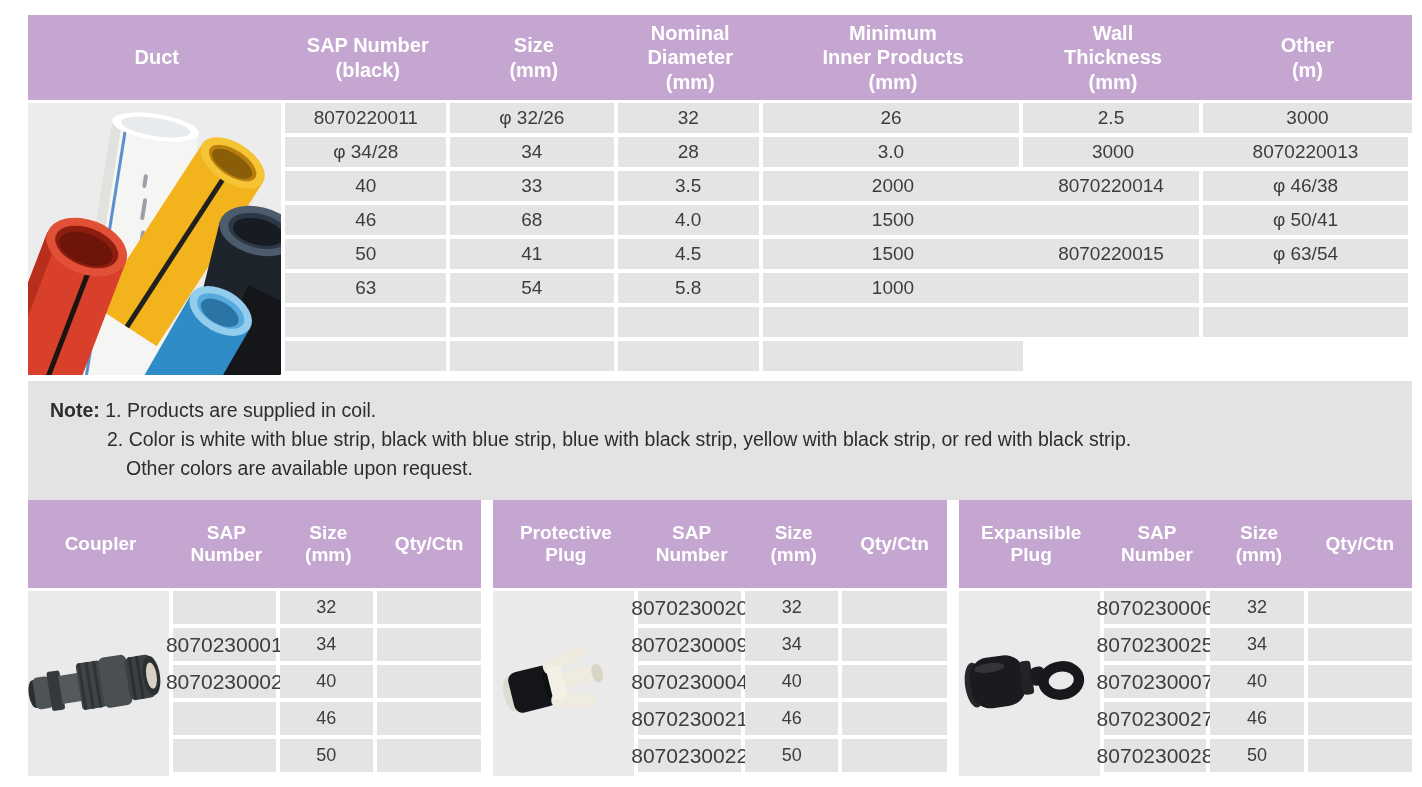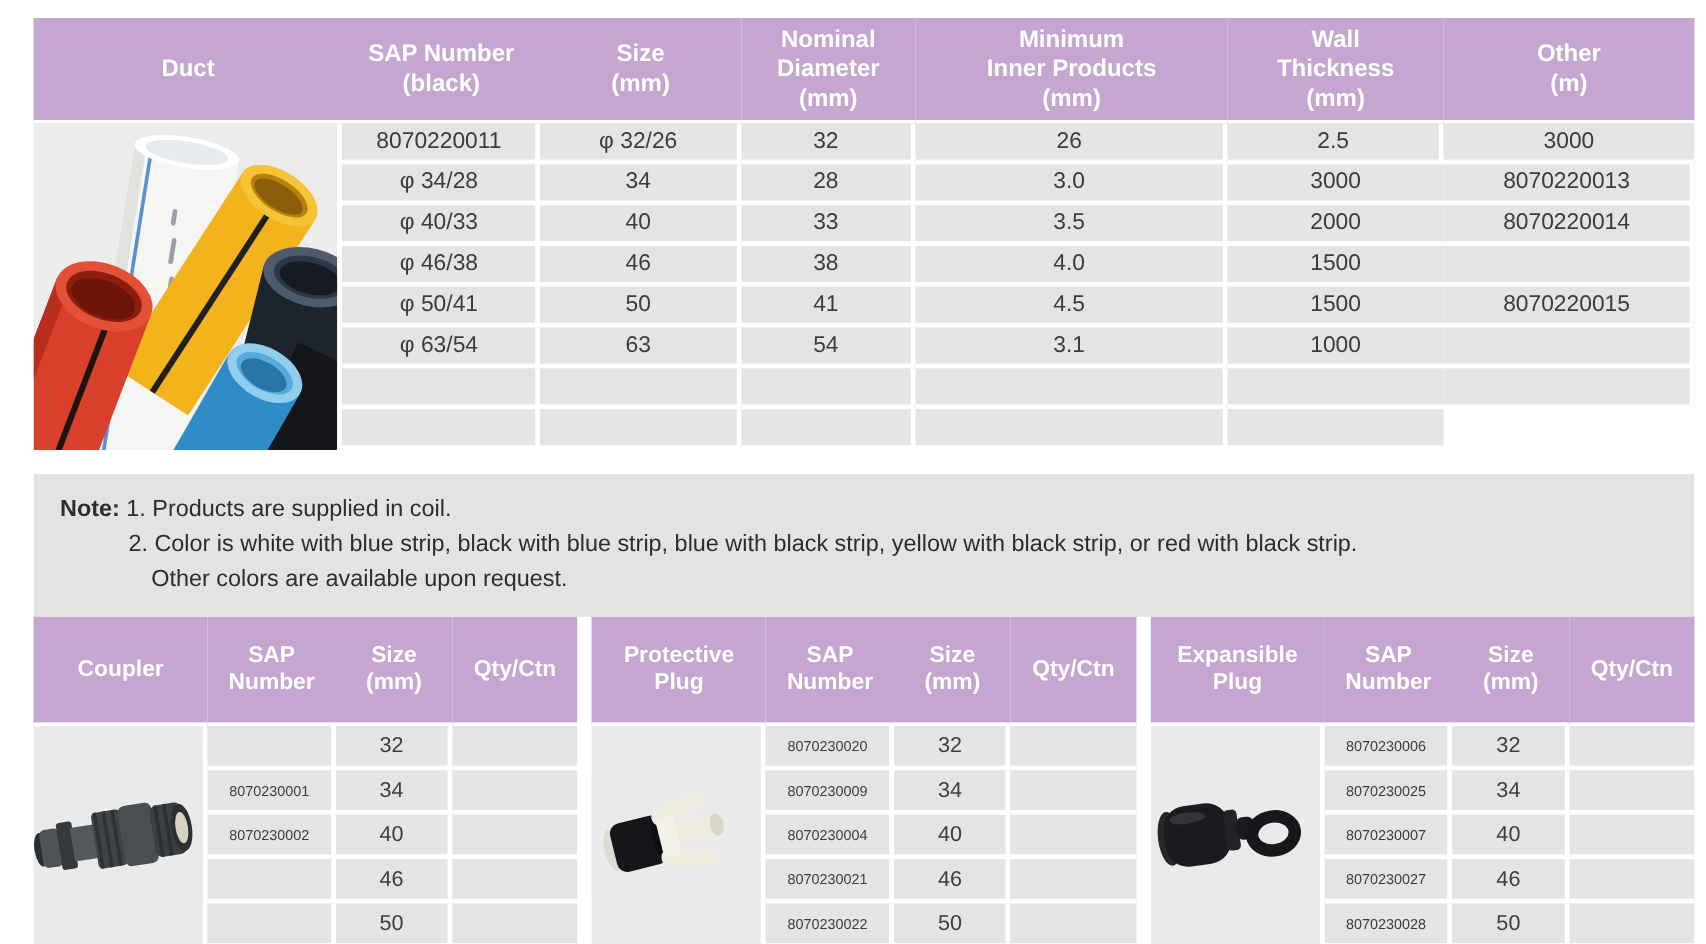--- a/index.html
+++ b/index.html
@@ -12,35 +12,35 @@
   .dth { background:#c4a6d1; color:#fff; font-weight:bold; font-size:20px; line-height:1.22;
     display:flex; align-items:center; justify-content:center; text-align:center;
     white-space:pre-line; height:88px; border-bottom:3px solid #fff; }
   .dc { background:#e4e4e4; height:34px; border-bottom:4px solid #fff; border-right:4px solid #fff;
     display:flex; align-items:center; justify-content:center; font-size:19px; color:#3d3d3d; }
   .dc.lc { border-right:none; }
   .dimg { grid-row:2 / span 8; border-right:4px solid #fff; background:#ececec; overflow:hidden; }
   .dimg svg { display:block; width:100%; height:100%; }
 
   
-  .note { margin-top:20px; background:#e3e3e3; padding:15px 22px 17px 22px;
+  .note { margin-top:6px; background:#e3e3e3; padding:15px 22px 17px 22px;
     font-size:19.5px; color:#2d2d2d; line-height:29px; }
   .note .nlabel { font-weight:bold; }
   .note .n2 { padding-left:57px; }
   .note .n3 { padding-left:76px; }
 
   
   .fits { display:grid; grid-template-columns:1fr 1fr 1fr; column-gap:12px; margin-top:0; }
   .ft { display:grid; grid-template-columns:32% 23.5% 21.5% 23%; align-content:start; }
   .fth { background:#c4a6d1; color:#fff; font-weight:bold; font-size:19px; line-height:1.18;
     display:flex; align-items:center; justify-content:center; text-align:center;
     white-space:pre-line; height:91px; border-bottom:3px solid #fff; }
   .fc { background:#e4e4e4; height:37px; border-bottom:4px solid #fff; border-right:4px solid #fff;
     display:flex; align-items:center; justify-content:center; font-size:18px; color:#3d3d3d; }
-  .fc.sap { font-size:12px; }
+  .fc.sap { font-size:21px; }
   .fc.lc { border-right:none; }
   .fimg { grid-row:2 / span 5; border-right:4px solid #fff; background:#eaeaea;
     display:flex; align-items:center; justify-content:center; overflow:hidden; }
   .fimg svg { width:100%; height:100%; }
 </style>
 </head>
 <body>
 
 <div class="wrap">
 
@@ -115,45 +115,44 @@
     <div class="dc">2.5</div>
     <div class="dc lc">3000</div>
 
     <div class="dc">φ 34/28</div>
     <div class="dc">34</div>
     <div class="dc">28</div>
     <div class="dc">3.0</div>
     <div class="dc lc">3000</div>
 
     <div class="dc">8070220013</div>
-    <div class="dc">φ 40/33</div>
     <div class="dc">40</div>
     <div class="dc">33</div>
     <div class="dc">3.5</div>
     <div class="dc lc">2000</div>
 
     <div class="dc">8070220014</div>
     <div class="dc">φ 46/38</div>
     <div class="dc">46</div>
-    <div class="dc">38</div>
+    <div class="dc">68</div>
     <div class="dc">4.0</div>
     <div class="dc lc">1500</div>
 
     <div class="dc"></div>
     <div class="dc">φ 50/41</div>
     <div class="dc">50</div>
     <div class="dc">41</div>
     <div class="dc">4.5</div>
     <div class="dc lc">1500</div>
 
     <div class="dc">8070220015</div>
     <div class="dc">φ 63/54</div>
     <div class="dc">63</div>
     <div class="dc">54</div>
-    <div class="dc">3.1</div>
+    <div class="dc">5.8</div>
     <div class="dc lc">1000</div>
 
     <div class="dc"></div>
     <div class="dc"></div>
     <div class="dc"></div>
     <div class="dc"></div>
     <div class="dc"></div>
     <div class="dc lc"></div>
 
     <div class="dc"></div>

